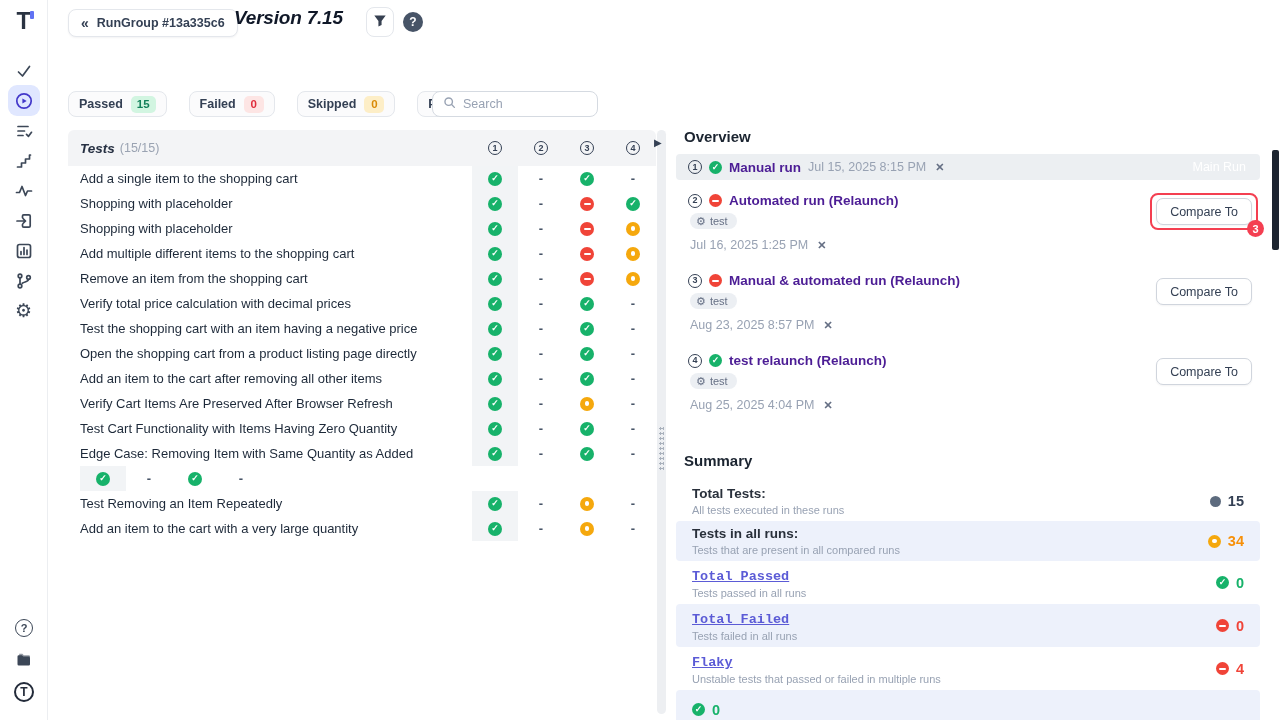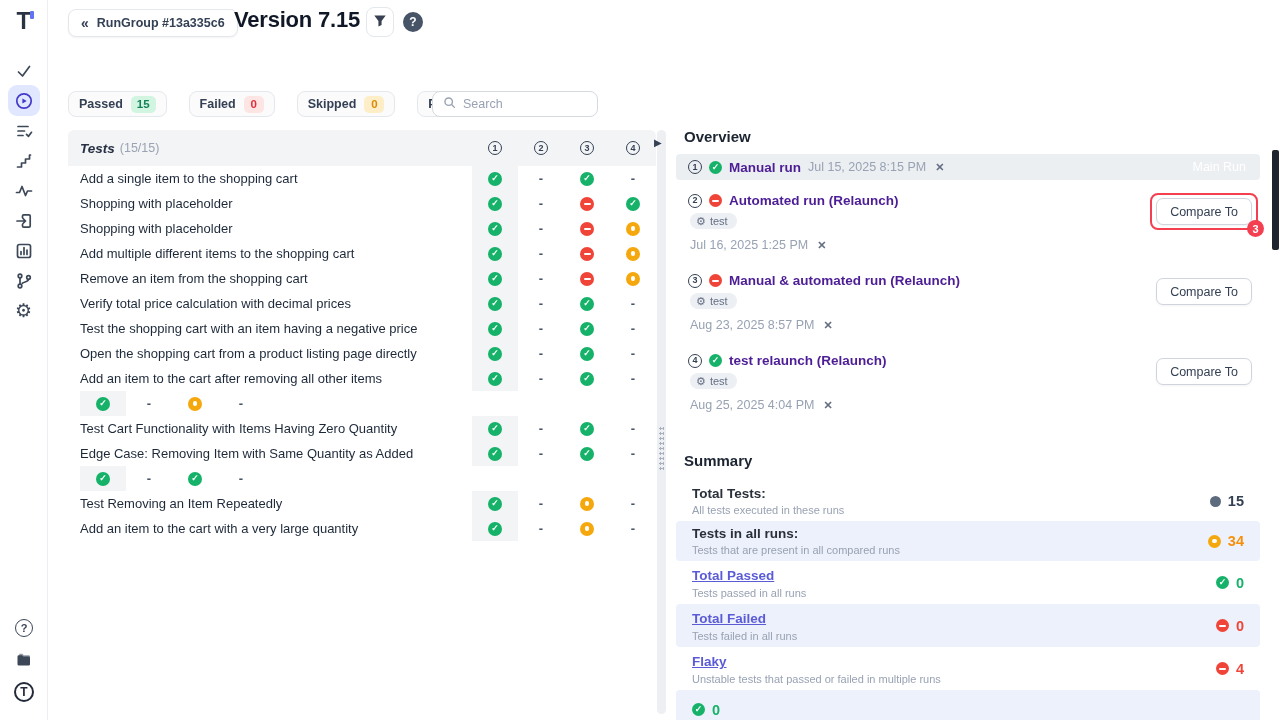--- a/index.html
+++ b/index.html
@@ -24,21 +24,21 @@
   .gear-glyph { font-size:19px; line-height:1; }
   .ring-q { width:18px; height:18px; border:1.6px solid #3c4757; border-radius:50%; font-size:11px; font-weight:700;
     display:flex; align-items:center; justify-content:center; }
   .t-circle { width:20px; height:20px; border:2px solid #232b3a; border-radius:50%; font-size:12px; font-weight:700;
     display:flex; align-items:center; justify-content:center; color:#232b3a; }
   
   .back-btn { position:absolute; left:68px; top:9px; height:28px; display:inline-flex; align-items:center; gap:8px;
     padding:0 12px; background:#fff; border:1px solid #e4e7ec; border-radius:8px; font-size:12.5px; font-weight:600;
     color:#344054; box-shadow:0 1px 2px rgba(16,24,40,.05); cursor:pointer; font-family:inherit; }
   .back-btn .chev { font-size:14px; color:#344054; }
-  .page-title { position:absolute; left:234px; top:7px; font-size:22px; font-weight:700; color:#101828; letter-spacing:-.2px; }
+  .page-title { position:absolute; left:234px; top:7px; font-size:19px; font-weight:700; color:#101828; letter-spacing:-.2px;font-style:italic; }
   .filter-btn { position:absolute; left:366px; top:7px; width:28px; height:30px; background:#fff; border:1px solid #e4e7ec;
     border-radius:8px; display:flex; align-items:center; justify-content:center; color:#374151; cursor:pointer; }
   .help-btn { position:absolute; left:403px; top:12px; width:20px; height:20px; border-radius:50%; background:#475467;
     color:#fff; font-size:12px; font-weight:700; display:flex; align-items:center; justify-content:center; cursor:pointer; }
   
   .chips { position:absolute; left:68px; top:91px; display:flex; gap:22px; }
   .chip { height:26px; display:inline-flex; align-items:center; gap:8px; padding:0 10px; background:#fbfbfc;
     border:1px solid #e4e7ec; border-radius:8px; font-size:12.5px; font-weight:600; color:#344054;
     cursor:pointer; font-family:inherit; }
   .chip-badge { min-width:20px; height:17px; padding:0 6px; border-radius:5px; font-size:11.5px; font-weight:600;
@@ -101,21 +101,21 @@
   .cmp-pos { position:absolute; right:8px; top:14px; }
   .annot { position:absolute; right:2px; top:9px; border:2px solid var(--annot); border-radius:8px; padding:3px 4px; }
   .annot .badge { position:absolute; right:-8px; bottom:-9px; width:17px; height:17px; border-radius:50%;
     background:var(--annot); color:#fff; font-size:11px; font-weight:700; display:flex; align-items:center; justify-content:center; }
   .sum-h { margin-top:28px; }
   #summary { margin-top:12px; }
   .sumrow { display:flex; align-items:center; justify-content:space-between; min-height:39px;
     padding:5px 16px; border-radius:4px; }
   .sumrow.hl { background:#edf1fb; }
   .s-title { font-size:13.5px; font-weight:600; color:#29303b; }
-  a.s-title { color:var(--link); text-decoration:underline; cursor:pointer; }
+  a.s-title { color:var(--link); text-decoration:underline; cursor:pointer;font-family:Liberation Mono, monospace; }
   .s-desc { font-size:11px; color:#98a2b3; margin-top:3px; }
   .s-val { display:flex; align-items:center; gap:7px; font-size:14.5px; font-weight:600; }
   .val-dark { color:#344054; } .val-green { color:var(--green); } .val-red { color:var(--red); } .val-orange { color:var(--orange); }
   
   .scroll-thumb { position:absolute; right:1px; top:150px; width:7px; height:100px; background:#1d2430; border-radius:2px; }
 </style>
 </head>
 <body>
 
 <aside class="sidebar">
@@ -377,20 +377,21 @@
           <span class="dash-txt">-</span>
         </span>
         <span class="cell">
           <span class="ic ic-pass"></span>
         </span>
         <span class="cell">
           <span class="dash-txt">-</span>
         </span>
       </div>
       <div class="trow">
+        <span class="tname">Verify Cart Items Are Preserved After Browser Refresh</span>
         <span class="cell c1">
           <span class="ic ic-pass"></span>
         </span>
         <span class="cell">
           <span class="dash-txt">-</span>
         </span>
         <span class="cell">
           <span class="ic ic-skip"></span>
         </span>
         <span class="cell">

